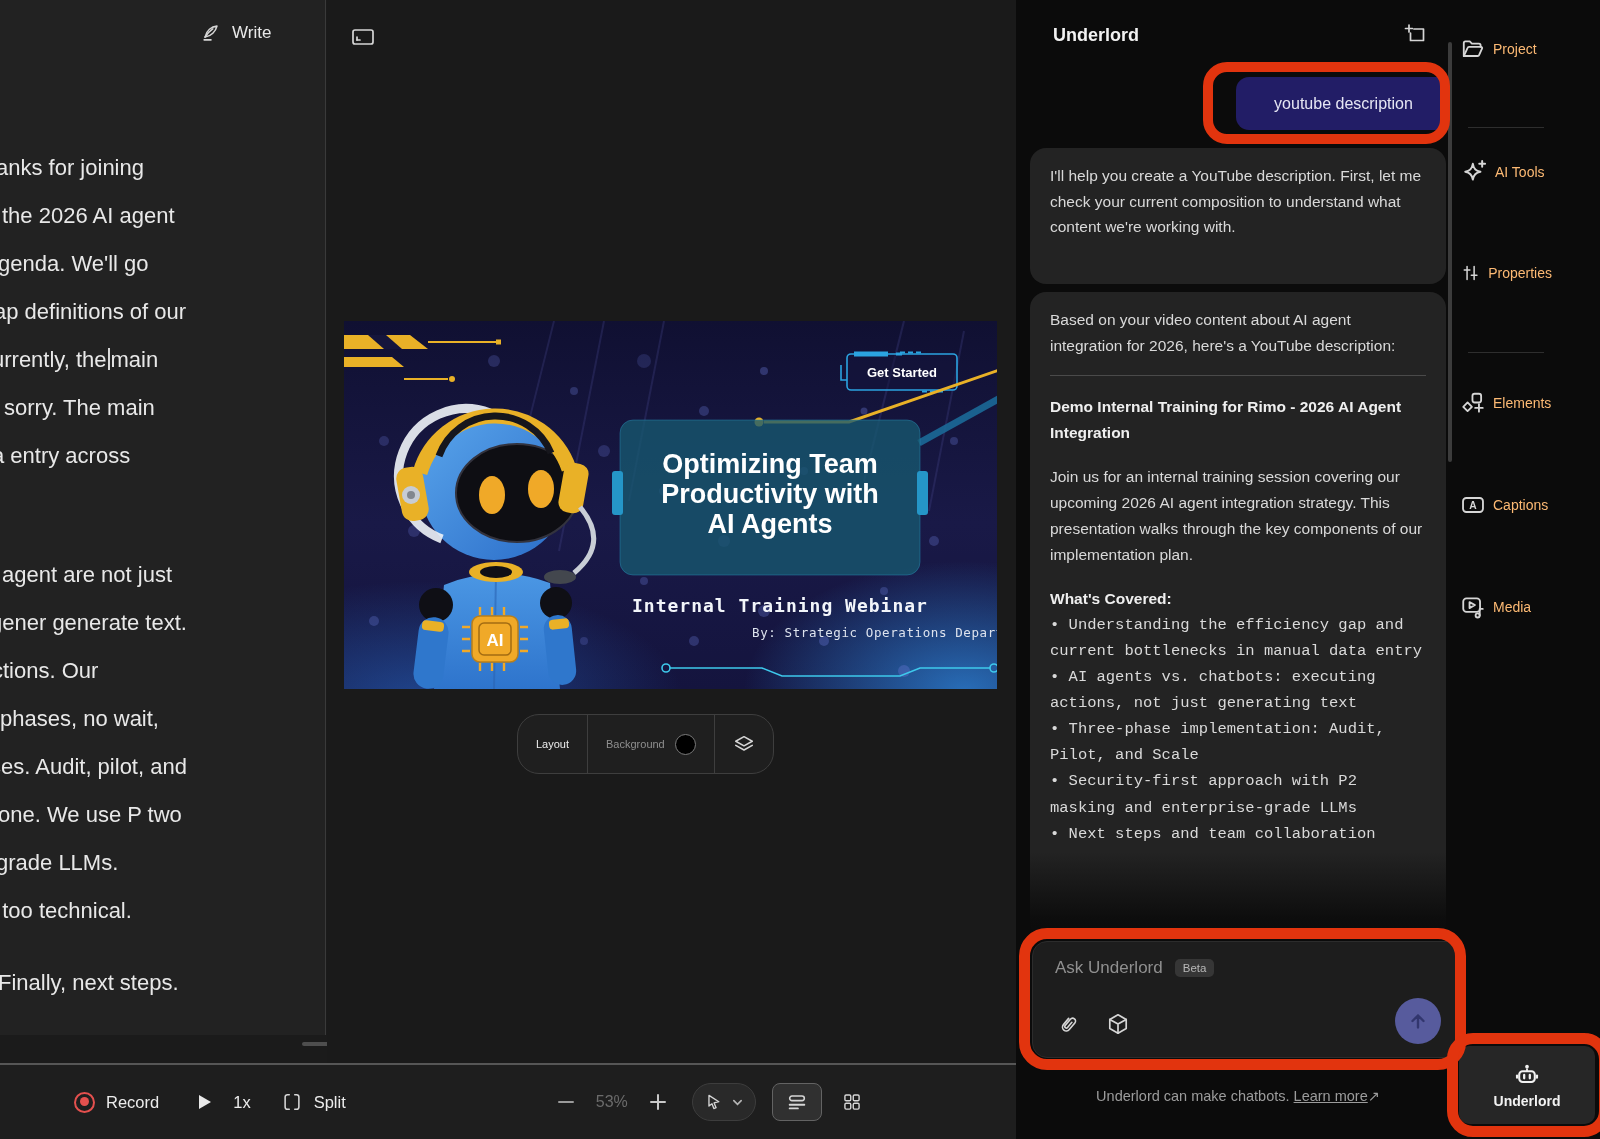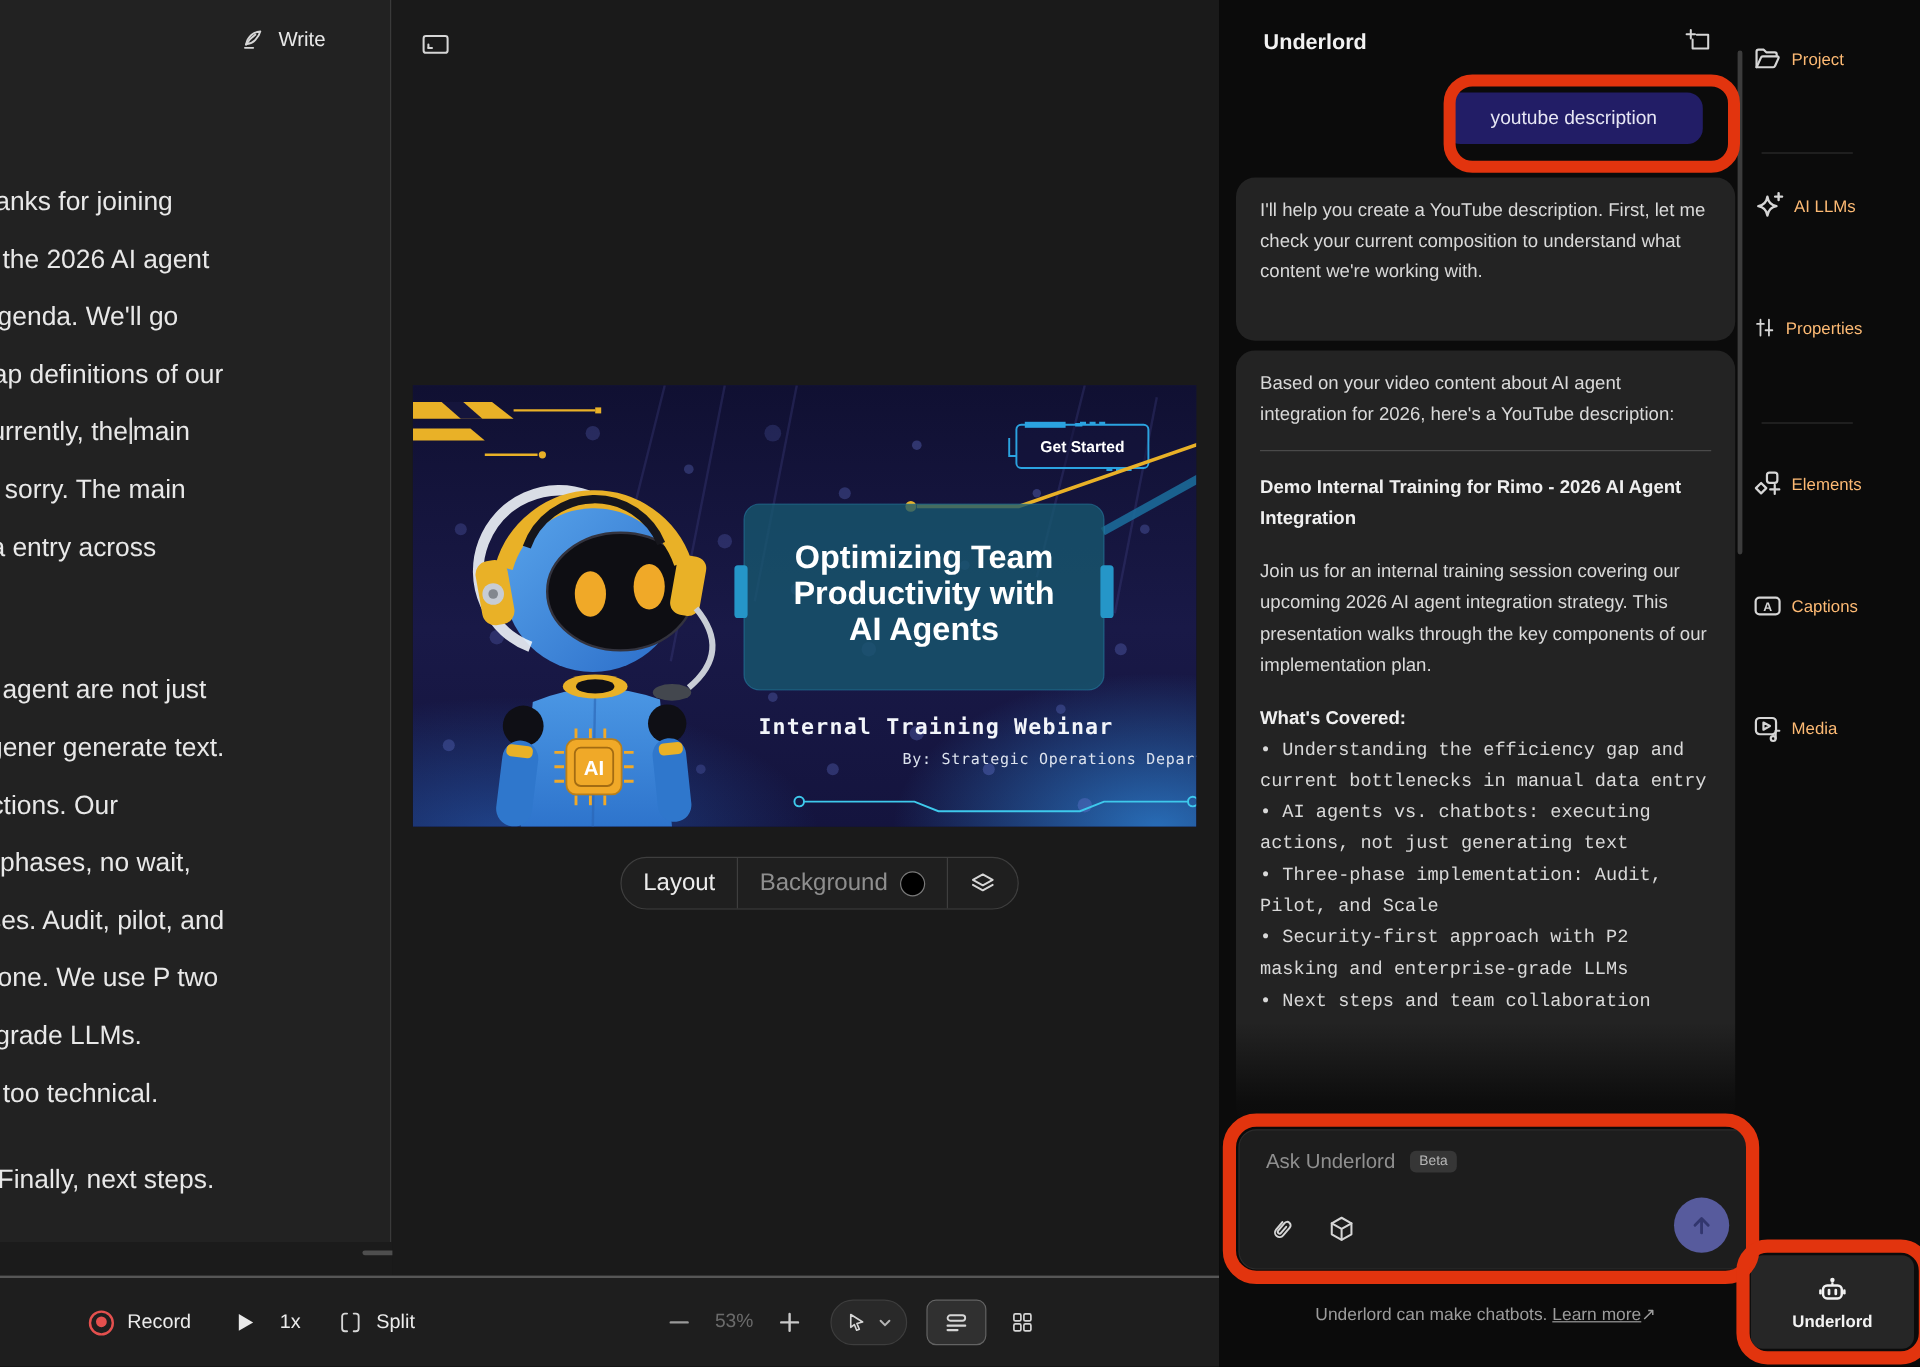--- a/index.html
+++ b/index.html
@@ -16,22 +16,22 @@
              color:#e8e8e8;font-size:17px;}
   .tline{position:absolute;white-space:nowrap;font-size:22px;color:#e8e8e8;}
   .caret{display:inline-block;width:2px;height:22px;background:#d8d8d8;vertical-align:-3px;margin:0 1px;}
   .h-scroll-thumb{position:absolute;left:302px;top:1042px;width:60px;height:4px;background:#4e4e4e;border-radius:2px;}
 
   .canvas{position:absolute;left:327px;top:0;width:689px;height:1063px;background:#1a1a1a;}
   .frame-icon{position:absolute;left:24px;top:26px;}
 
   .preview{position:absolute;left:17px;top:321px;width:653px;height:368px;background:#121236;overflow:hidden;}
 
-  .layout-pill{position:absolute;left:190px;top:714px;height:44px;display:flex;align-items:center;
-               border:1px solid #3e3e3e;border-radius:22px;background:#1f1f1f;color:#ececec;font-size:20px;}
+  .layout-pill{position:absolute;left:190px;top:714px;height:60px;display:flex;align-items:center;
+               border:1px solid #3e3e3e;border-radius:22px;background:#1f1f1f;color:#ececec;font-size:11px;}
   .layout-pill .seg{display:flex;align-items:center;gap:10px;padding:0 18px;height:100%;}
   .layout-pill .sep{width:1px;height:100%;background:#3e3e3e;}
   .bg-swatch{width:21px;height:21px;border-radius:50%;background:#000;border:1.5px solid #7a7a7a;}
   .dim{color:#8f8f8f;}
 
   .bottom-bar{position:absolute;left:0;top:1063px;width:1016px;height:76px;background:#1e1e1e;
               border-top:2px solid #565656;display:flex;align-items:center;}
   .bb-item{display:flex;align-items:center;gap:11px;font-size:16.5px;color:#ececec;}
   .rec-icon{width:21px;height:21px;border:2.5px solid #e4504e;border-radius:50%;position:relative;}
   .rec-icon::after{content:"";position:absolute;left:3.5px;top:3.5px;width:9px;height:9px;border-radius:50%;background:#e4504e;}
@@ -39,21 +39,21 @@
   .cursor-pill{display:flex;align-items:center;gap:8px;height:38px;padding:0 12px;border:1px solid #3d3d3d;
                border-radius:19px;background:#292929;}
   .view-toggle{width:50px;height:38px;border:1.5px solid #636363;background:#303030;border-radius:8px;
                display:flex;align-items:center;justify-content:center;}
   .grid-btn{width:44px;height:38px;display:flex;align-items:center;justify-content:center;}
 
   
   .chat{position:absolute;left:1016px;top:0;width:444px;height:1139px;background:#0b0b0b;}
   .chat-title{position:absolute;left:37px;top:25px;font-size:18px;font-weight:bold;color:#f2f2f2;}
   .newchat{position:absolute;left:388px;top:23px;}
-  .user-pill{position:absolute;left:188px;top:77px;width:215px;height:43px;border-radius:13px;
+  .user-pill{position:absolute;left:220px;top:77px;width:215px;height:53px;border-radius:13px;
              display:flex;align-items:center;justify-content:center;font-size:16px;color:#e6e6f4;}
   .bubble{position:absolute;left:14px;width:416px;background:#232323;border-radius:16px;
           padding:15px 20px;font-size:15.5px;line-height:1.65;color:#d9d9d9;}
   .bubble-1{top:148px;height:136px;overflow:hidden;}
   .bubble-2{top:292px;height:646px;overflow:hidden;line-height:1.68;}
   .bubble-2 hr{border:none;border-top:1px solid #4a4a4a;margin:16px 0 18px 0;}
   .bubble-2 .b{font-weight:bold;color:#efefef;}
   .bubble-2 p{margin:0 0 0 0;}
   .bubble-2 .gap{height:18px;}
   .bullet{padding-left:0;font-family:Liberation Mono, monospace;}
@@ -444,21 +444,21 @@
       <span>Project</span>
     </div>
 
     <div class="sb-divider" style="top:127px"></div>
 
     <div class="sb-item" style="top:158px">
       <svg width="28" height="28" viewBox="0 0 24 24">
         <path class="ic" d="M11,5 C11.6,9 13.8,11.2 17.5,11.8 C13.8,12.4 11.6,14.6 11,18.5 C10.4,14.6 8.2,12.4 4.5,11.8 C8.2,11.2 10.4,9 11,5 Z"></path>
         <path class="ic" d="M19,2.5 v5 M16.5,5 h5"></path>
       </svg>
-      <span>AI LLMs</span>
+      <span>AI Tools</span>
     </div>
 
     <div class="sb-item" style="top:260px">
       <svg width="26" height="26" viewBox="0 0 24 24">
         <path class="ic" d="M8,4.5 V19.5 M4.8,8.5 H11.2"></path>
         <path class="ic" d="M16,4.5 V19.5 M12.8,14.5 H19.2"></path>
       </svg>
       <span>Properties</span>
     </div>
 

